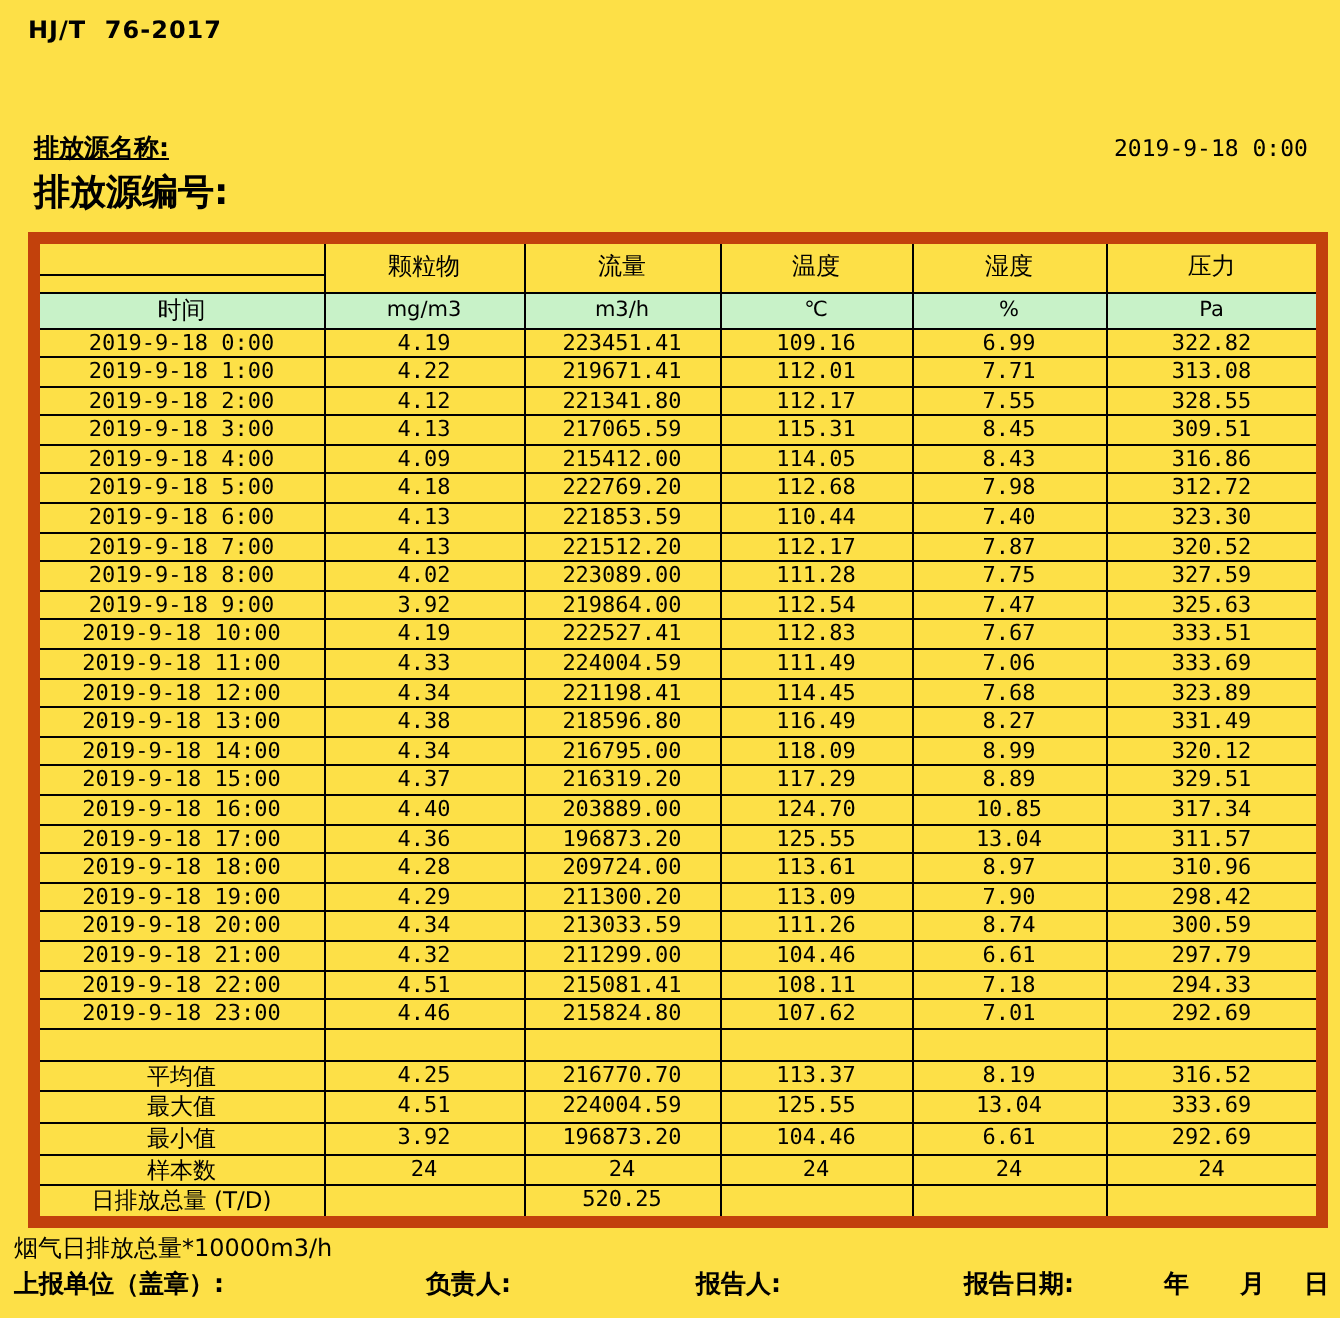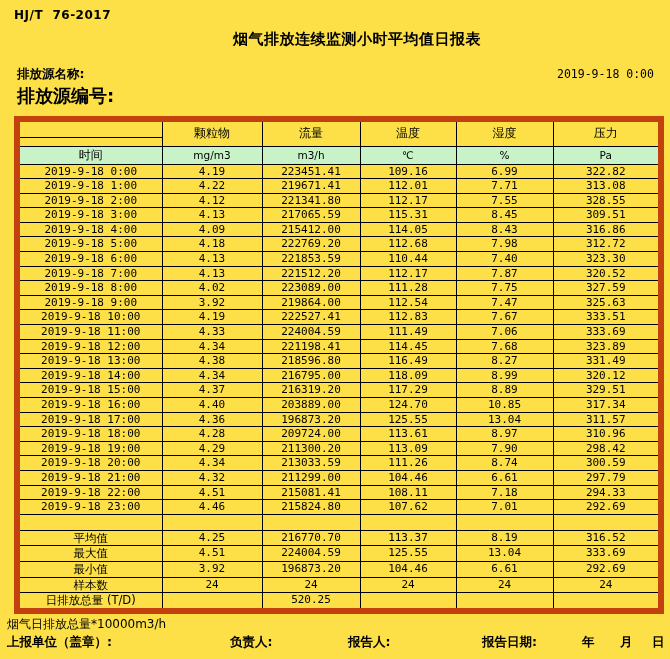--- a/index.html
+++ b/index.html
@@ -11,21 +11,21 @@
   }
   .standard {
     position:absolute; left:14px; top:8px;
     font-size:12px; font-weight:bold; white-space:pre; letter-spacing:0.5px;
   }
   .title {
     position:absolute; left:0; right:0; top:30px;
     padding-left:44px; text-align:center;
     font-size:15px; font-weight:bold; letter-spacing:0.5px;
   }
-  .src-name { position:absolute; left:17px; top:66px; font-size:12.5px; font-weight:bold; }
+  .src-name { position:absolute; left:17px; top:66px; font-size:12.5px; font-weight:bold;text-decoration:underline; }
   .src-code { position:absolute; left:17px; top:84px; font-size:18px; font-weight:bold; }
   .datetime  { position:absolute; left:557px; top:67px; font-size:12px; font-family:"DejaVu Sans Mono", monospace; font-size:11.5px; }
 
   table.report {
     position:absolute; left:14px; top:116px; width:644px;
     border-collapse:collapse; table-layout:fixed;
     border:6px solid #c2410c;
   }
   table.report td, table.report th {
     border:1px solid #000; padding:0; text-align:center; vertical-align:middle;
@@ -36,34 +36,33 @@
   tr.units td { height:12px; font-size:10.5px; background:#c8f2c8; }
   tr.units td.time-label { font-size:12px; }
   tbody.data td { height:13.6px; line-height:13.6px; font-size:11px; font-family:"DejaVu Sans Mono", monospace; }
   tr.spacer td { height:16px; }
   tbody.summary td { height:14.6px; line-height:14.6px; font-size:11px; font-family:"DejaVu Sans Mono", monospace; }
   tbody.summary td.sum-label { font-family:"DejaVu Sans", sans-serif; font-size:11.5px; }
 
   .note { position:absolute; left:7px; top:616px; font-size:12px; font-weight:normal; }
   .f-item { position:absolute; top:634px; font-size:12.5px; font-weight:bold; }
   .f-unit { left:7px; }
-  .f-resp { left:230px; }
+  .f-resp { left:213px; }
   .f-reporter { left:348px; }
   .f-date { left:482px; }
   .f-year { left:582px; }
   .f-month { left:620px; }
   .f-day { left:652px; }
 </style>
 </head>
 <body>
 
 <div class="page">
 
   <div class="standard">HJ/T  76-2017</div>
-  <div class="title">烟气排放连续监测小时平均值日报表</div>
   <div class="src-name">排放源名称:</div>
   <div class="src-code">排放源编号:</div>
   <div class="datetime">2019-9-18 0:00</div>
 
   <table class="report">
     <colgroup>
       <col style="width:145px">
         <col style="width:100px">
         <col style="width:98px">
       <col style="width:96px">

